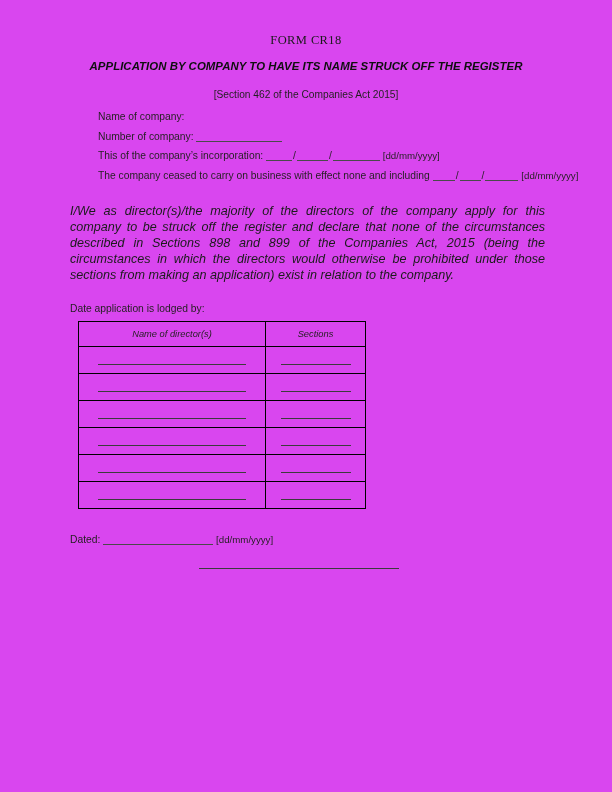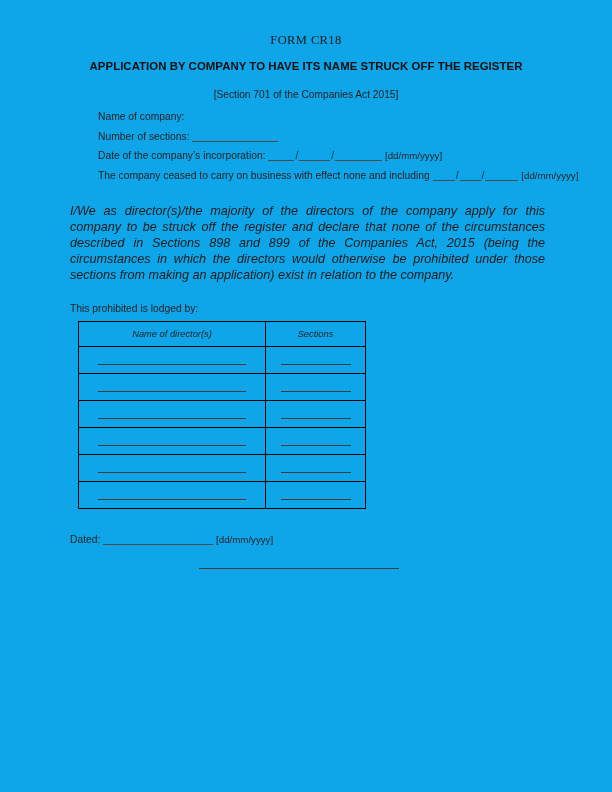--- a/index.html
+++ b/index.html
@@ -4,21 +4,21 @@
 <style>
   html, body {
     margin: 0;
     padding: 0;
     background: #ffffff;
   }
   .page {
     position: relative;
     width: 612px;
     height: 792px;
-    background: #0ea5e9;
+    background: #d946ef;
     font-family: "Liberation Sans", sans-serif;
     color: #231f20;
     overflow: hidden;
   }
 
   
   .form-code {
     position: absolute;
     top: 33px;
     left: 0;
@@ -32,20 +32,21 @@
   .doc-title {
     position: absolute;
     top: 60px;
     left: 0;
     width: 612px;
     text-align: center;
     font-size: 11.4px;
     font-weight: bold;
     letter-spacing: 0.05px;
     color: #0f0f0f;
+    font-style: italic;
   }
   .doc-subtitle {
     position: absolute;
     top: 89px;
     left: 0;
     width: 612px;
     text-align: center;
     font-size: 10.2px;
     color: #231f20;
   }
@@ -164,51 +165,51 @@
 </style>
 </head>
 <body>
 
 <div class="page">
 
   <div class="form-code">FORM CR18</div>
 
   <div class="doc-title">APPLICATION BY COMPANY TO HAVE ITS NAME STRUCK OFF THE REGISTER</div>
 
-  <div class="doc-subtitle">[Section 701 of the Companies Act 2015]</div>
+  <div class="doc-subtitle">[Section 462 of the Companies Act 2015]</div>
 
   <div class="fields">
 
     <div class="field-row">
       <span>Name of company:</span>
     </div>
 
 
     <div class="field-row">
-      <span>Number of sections:</span>
+      <span>Number of company:</span>
       <span class="rule rule-number"></span>
     </div>
 
     <div class="field-row">
-      <span>Date of the company’s incorporation:</span>
+      <span>This of the company’s incorporation:</span>
       <span class="rule rule-d1"></span><span class="slash">/</span><span class="rule rule-d2"></span><span class="slash">/</span><span class="rule rule-d3"></span>
       <span class="hint">[dd/mm/yyyy]</span>
     </div>
 
     <div class="field-row">
       <span>The company ceased to carry on business with effect none and including</span>
       <span class="rule rule-e1"></span><span class="slash">/</span><span class="rule rule-e2"></span><span class="slash">/</span><span class="rule rule-e3"></span>
       <span class="hint">[dd/mm/yyyy]</span>
     </div>
 
   </div>
 
   <div class="declaration">I/We as director(s)/the majority of the directors of the company apply for this company to be struck off the register and declare that none of the circumstances described in Sections 898 and 899 of the Companies Act, 2015 (being the circumstances in which the directors would otherwise be prohibited under those sections from making an application) exist in relation to the company.</div>
 
-  <div class="lodged-label">This prohibited is lodged by:</div>
+  <div class="lodged-label">Date application is lodged by:</div>
 
   <table class="sig-table">
     <thead>
       <tr>
         <th class="col-name">Name of director(s)</th>
         <th class="col-sign">Sections</th>
       </tr>
     </thead>
     <tbody>
       <tr>

